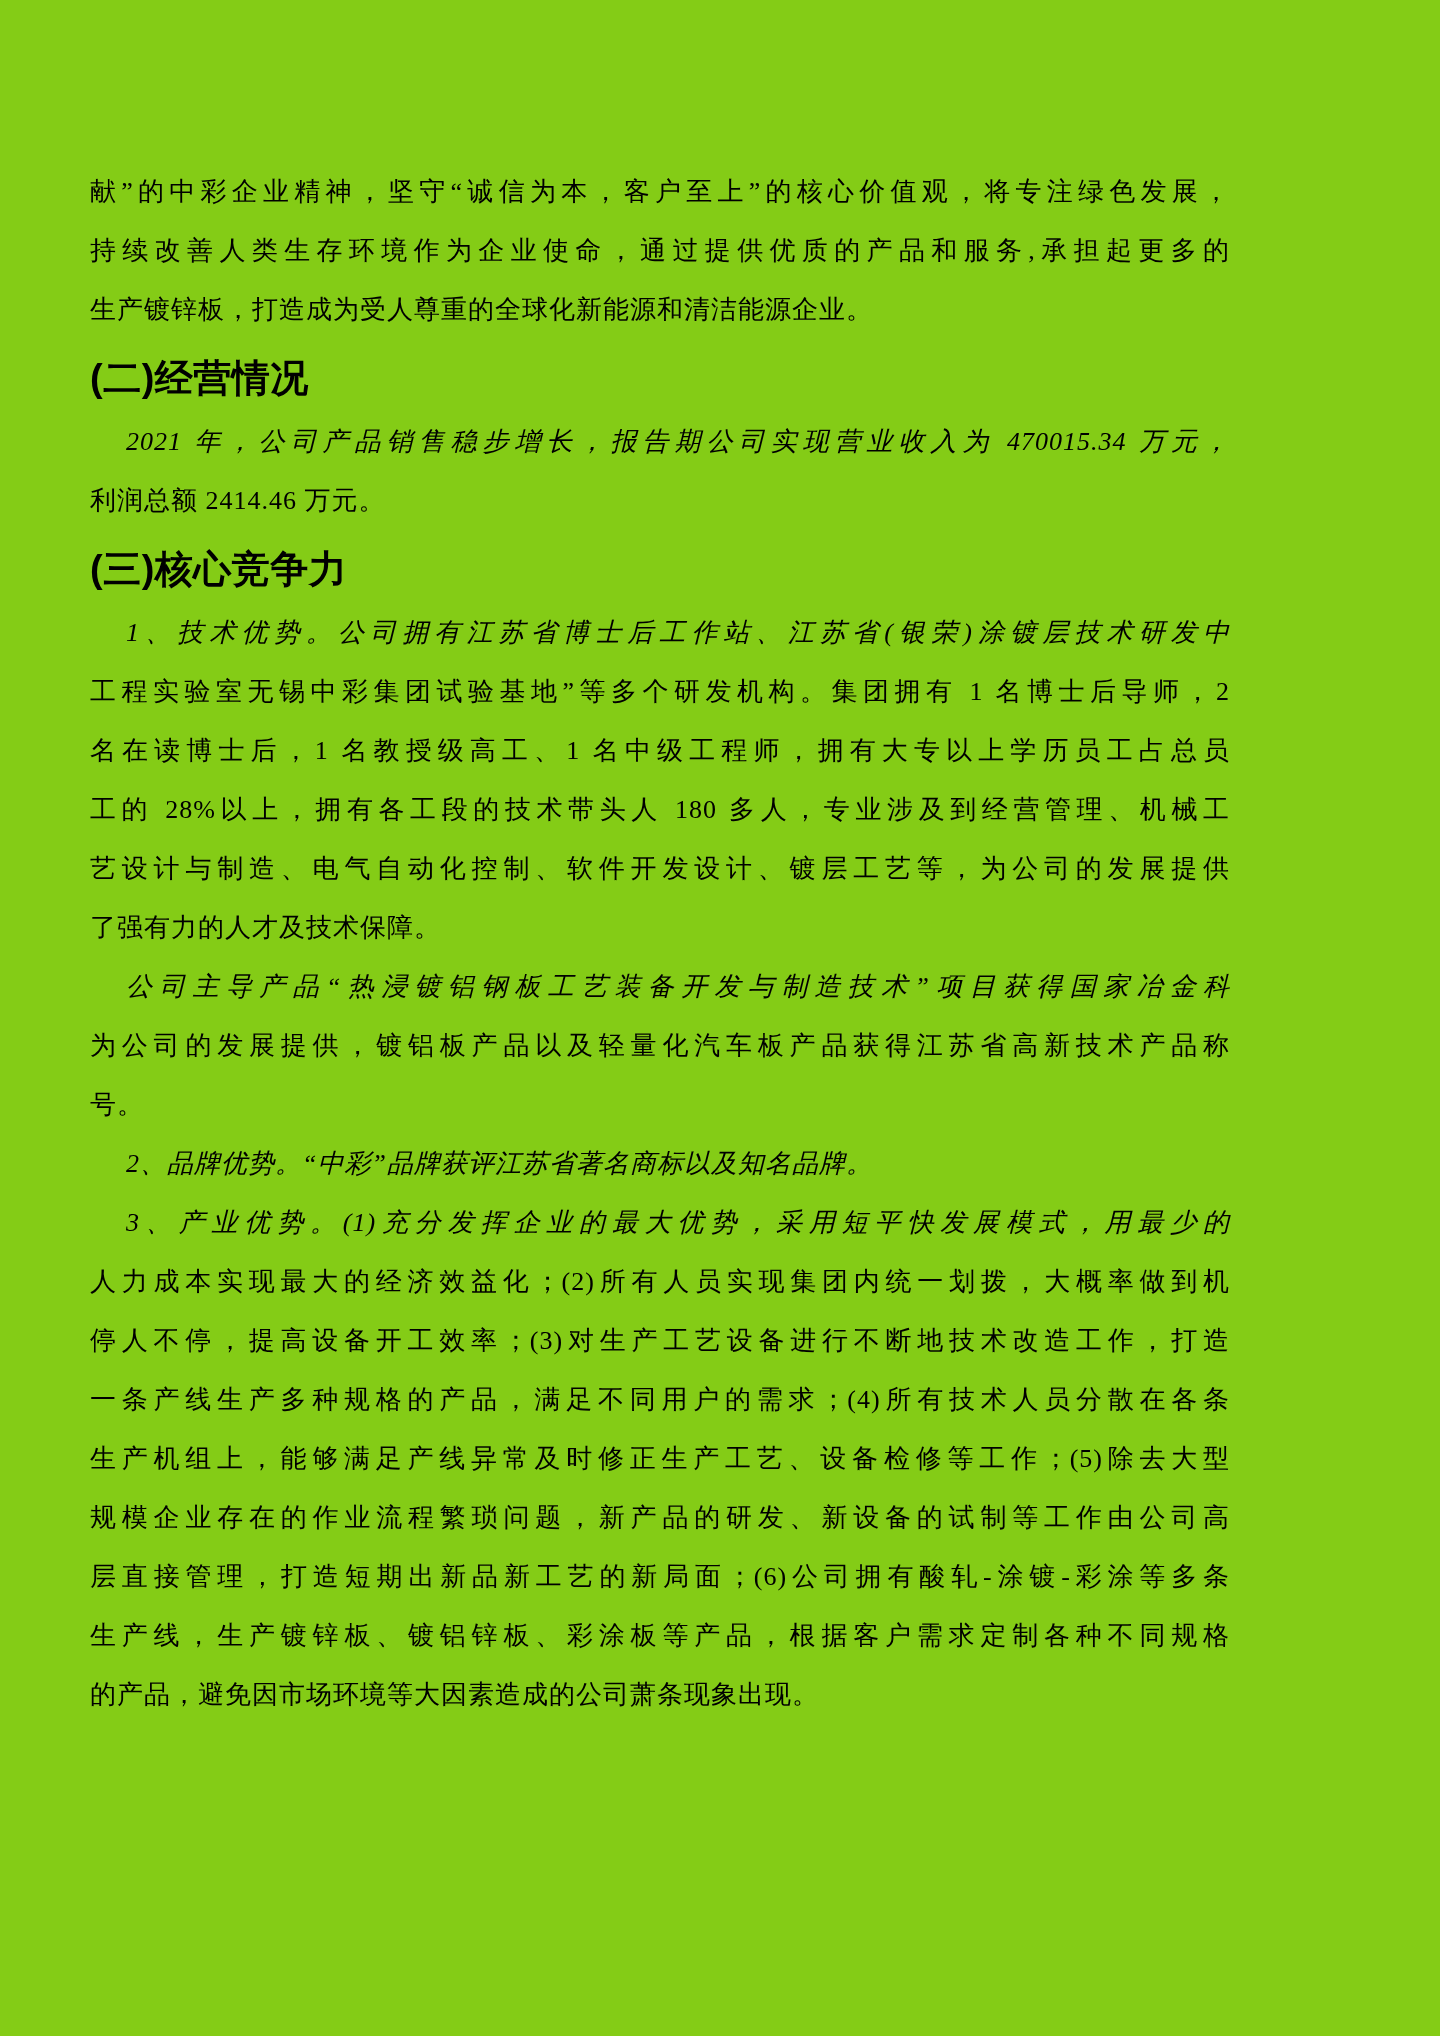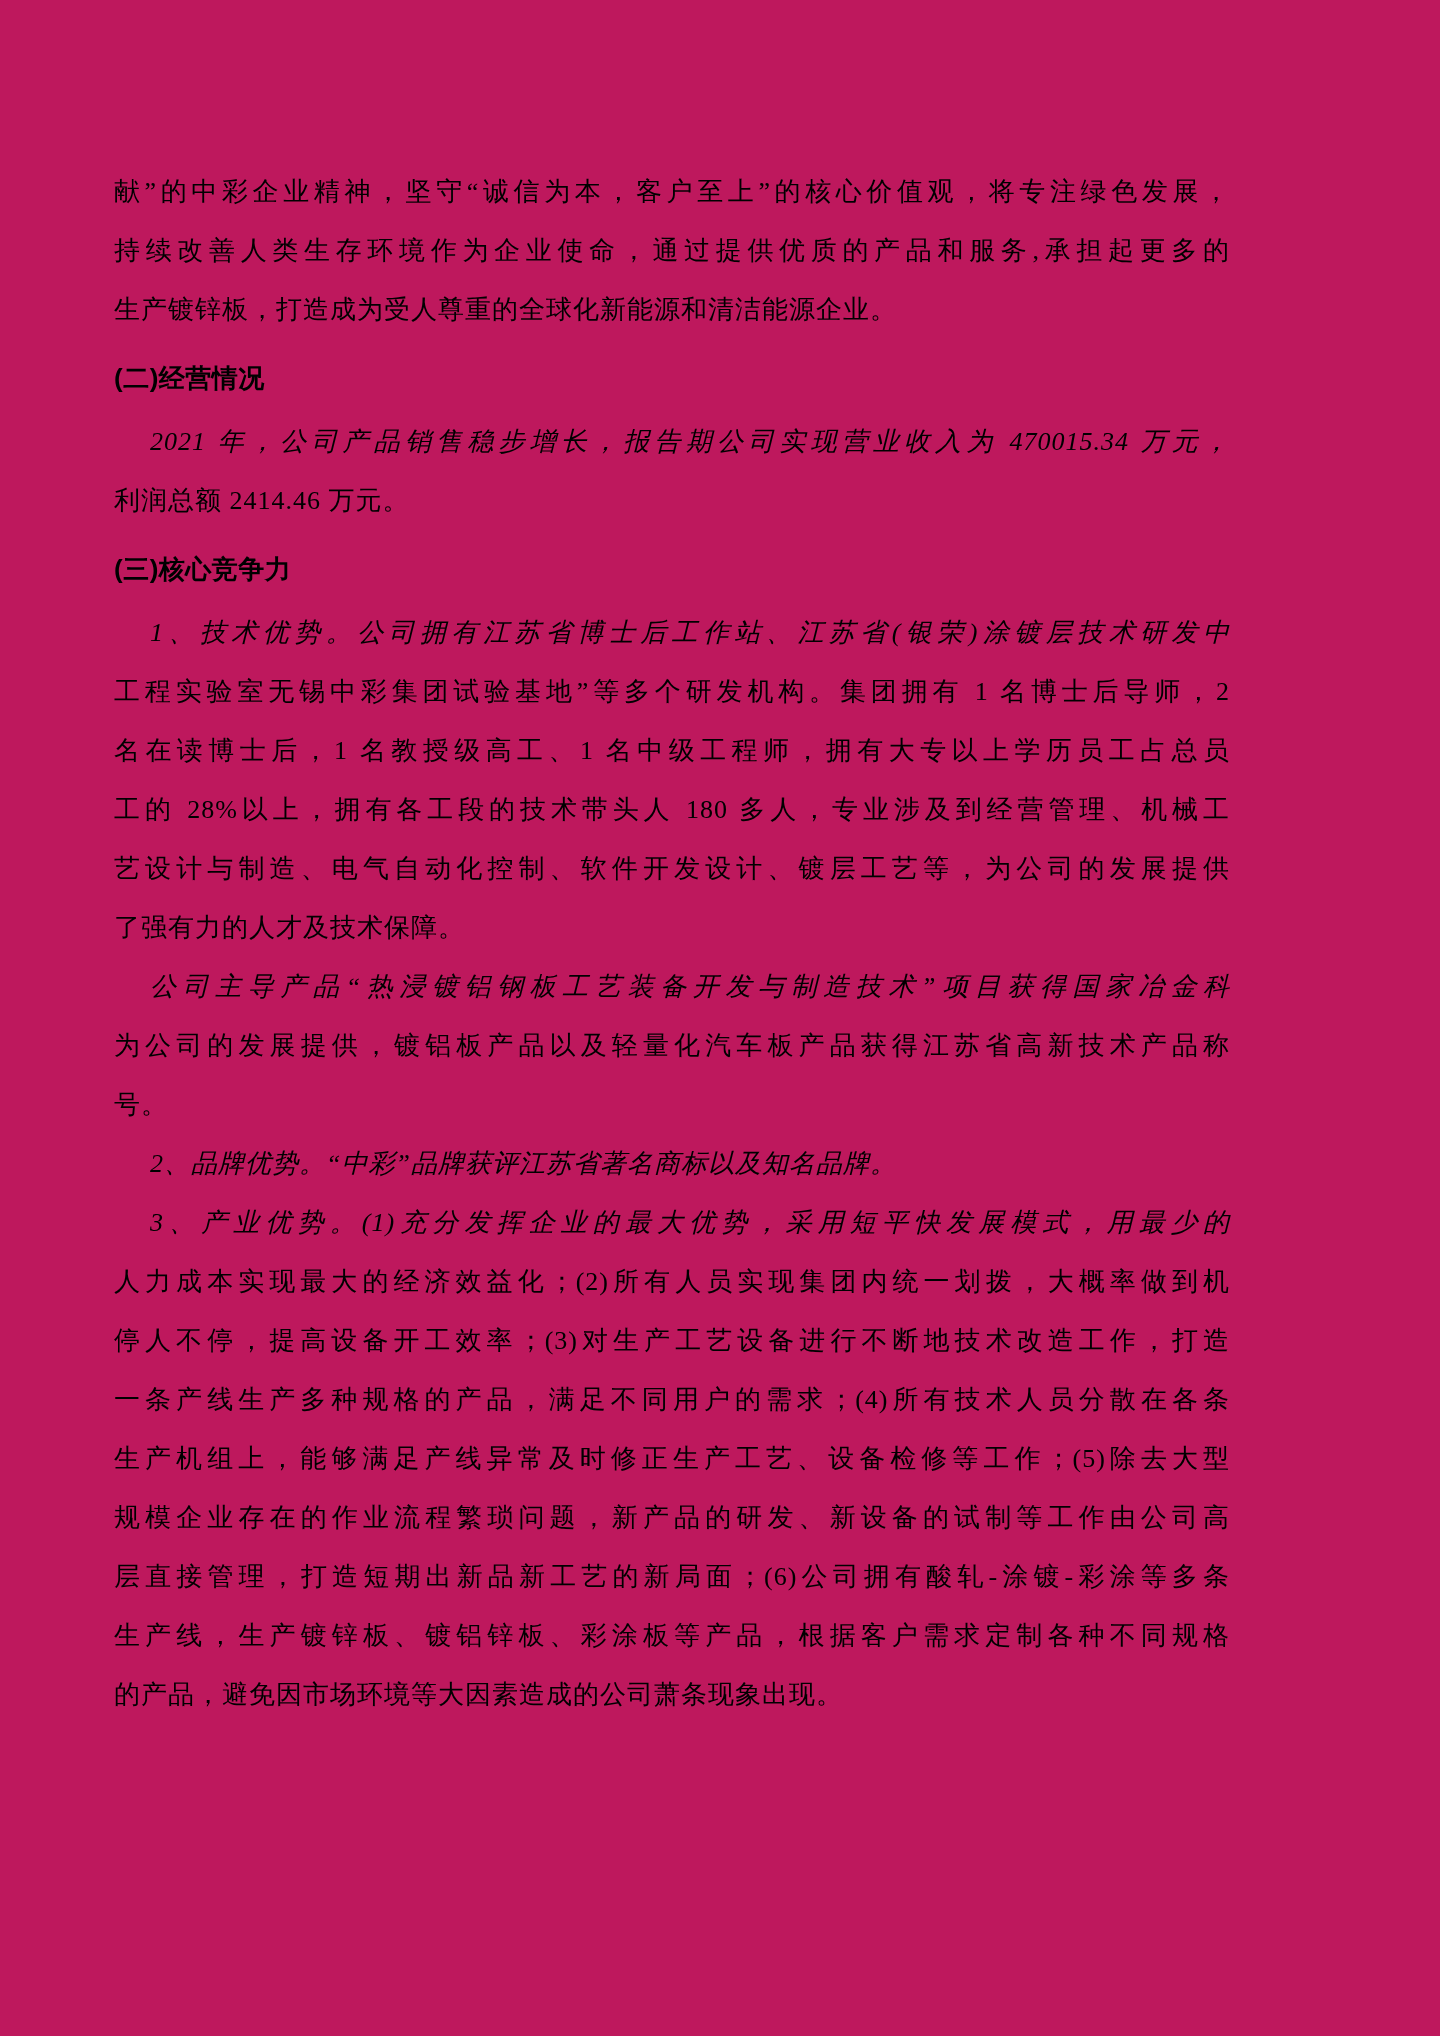--- a/index.html
+++ b/index.html
@@ -1,23 +1,23 @@
 <!DOCTYPE html>
 <html><head>
 <meta charset="utf-8">
 <style>
   html, body { margin: 0; padding: 0; background: #e8e8e8; }
   .page {
     position: relative;
     width: 1440px;
     height: 2036px;
     margin: 0 auto;
-    background: #be185d;
+    background: #84cc16;
     box-sizing: border-box;
-    padding: 162px 210px 0 114px;
+    padding: 162px 210px 0 90px;
     font-family: "Liberation Serif", "DejaVu Serif", serif;
     font-size: 26px;
     color: #000000;
     overflow: hidden;
   }
   .line {
     height: 59px;
     line-height: 59px;
     white-space: nowrap;
     letter-spacing: 1px;
@@ -27,21 +27,21 @@
     text-align: justify;
     text-align-last: justify;
   }
   .line.indent {
     padding-left: 36px;
     font-style: italic;
   }
   .line.heading {
     font-family: "Liberation Sans", "DejaVu Sans", sans-serif;
     font-weight: bold;
-    font-size: 26px;
+    font-size: 38px;
     letter-spacing: 0.5px;
     margin-top: 10px;
     margin-bottom: 4px;
   }
 </style>
 </head>
 <body>
 
 <div class="page">
   <div class="line fill">献”的中彩企业精神，坚守“诚信为本，客户至上”的核心价值观，将专注绿色发展，</div>

